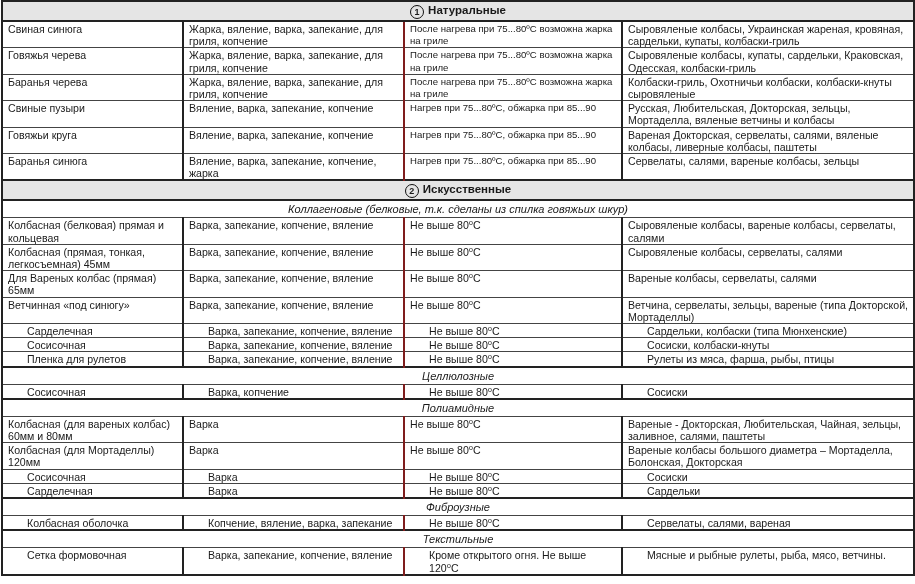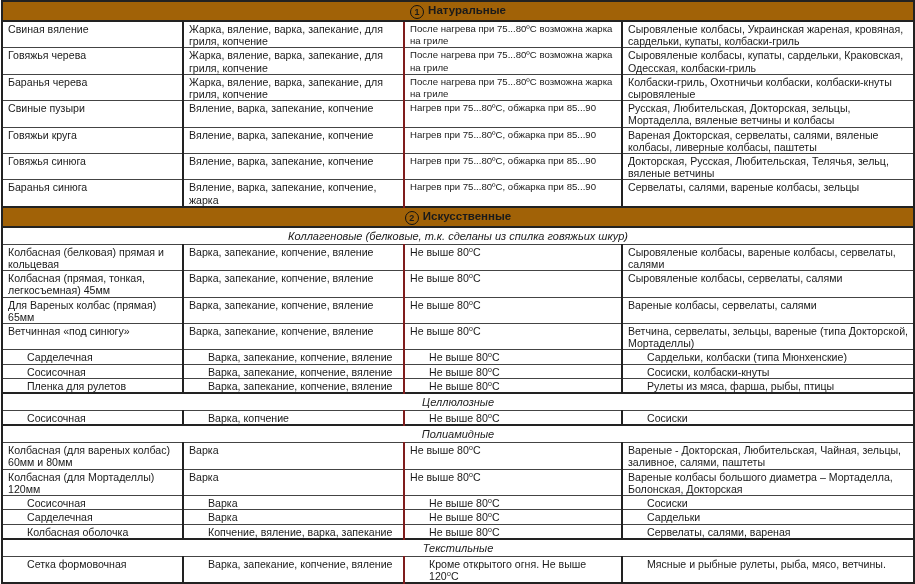--- a/index.html
+++ b/index.html
@@ -45,21 +45,21 @@
       border-right: 2px solid #7f1d1d;
     }
     td.temp {
       border-right: 2px solid #222;
       font-size: 9.6px;
       margin-top: 33px;
     }
     td.temp.plain { font-size: 10.6px; }
 
     tr.section-row td {
-      background: #a16207;
+      background: #e5e5e5;
       text-align: center;
       font-weight: bold;
       font-size: 11.5px;
       line-height: 15px;
       padding: 1px 4px;
       border-top: 2px solid #222;
       border-bottom: 2px solid #222;
     }
     tr.subsection-row td {
       background: #ffffff;
@@ -104,21 +104,21 @@
   </colgroup>
   <tbody>
 
     <tr class="section-row">
       <td colspan="4">
         <span class="circled">1</span><span>Натуральные</span>
       </td>
     </tr>
 
     <tr class="h2">
-      <td class="name">Свиная вяление</td>
+      <td class="name">Свиная синюга</td>
       <td class="methods">Жарка, вяление, варка, запекание, для гриля, копчение</td>
       <td class="temp">После нагрева при 75...80ºC возможна жарка на гриле</td>
       <td class="products">Сыровяленые колбасы, Украинская жареная, кровяная, сардельки, купаты, колбаски-гриль</td>
     </tr>
     <tr class="h2">
       <td class="name">Говяжья черева</td>
       <td class="methods">Жарка, вяление, варка, запекание, для гриля, копчение</td>
       <td class="temp">После нагрева при 75...80ºC возможна жарка на гриле</td>
       <td class="products">Сыровяленые колбасы, купаты, сардельки, Краковская, Одесская, колбаски-гриль</td>
     </tr>
@@ -134,26 +134,20 @@
       <td class="temp">Нагрев при 75...80ºC, обжарка при 85...90</td>
       <td class="products">Русская, Любительская, Докторская, зельцы, Мортаделла, вяленые ветчины и колбасы</td>
     </tr>
     <tr class="h2">
       <td class="name">Говяжьи круга</td>
       <td class="methods">Вяление, варка, запекание, копчение</td>
       <td class="temp">Нагрев при 75...80ºC, обжарка при 85...90</td>
       <td class="products">Вареная Докторская, сервелаты, салями, вяленые колбасы, ливерные колбасы, паштеты</td>
     </tr>
     <tr class="h2">
-      <td class="name">Говяжья синюга</td>
-      <td class="methods">Вяление, варка, запекание, копчение</td>
-      <td class="temp">Нагрев при 75...80ºC, обжарка при 85...90</td>
-      <td class="products">Докторская, Русская, Любительская, Телячья, зельц, вяленые ветчины</td>
-    </tr>
-    <tr class="h2">
       <td class="name">Баранья синюга</td>
       <td class="methods">Вяление, варка, запекание, копчение, жарка</td>
       <td class="temp">Нагрев при 75...80ºC, обжарка при 85...90</td>
       <td class="products">Сервелаты, салями, вареные колбасы, зельцы</td>
     </tr>
 
     <tr class="section-row">
       <td colspan="4">
         <span class="circled">2</span><span>Искусственные</span>
       </td>
@@ -236,20 +230,23 @@
       <td class="temp plain">Не выше 80⁰C</td>
       <td class="products">Сосиски</td>
     </tr>
     <tr class="h1">
       <td class="name">Сарделечная</td>
       <td class="methods">Варка</td>
       <td class="temp plain">Не выше 80⁰C</td>
       <td class="products">Сардельки</td>
     </tr>
 
+    <tr class="subsection-row">
+      <td colspan="4">Фиброузные</td>
+    </tr>
     <tr class="h1">
       <td class="name">Колбасная оболочка</td>
       <td class="methods">Копчение, вяление, варка, запекание</td>
       <td class="temp plain">Не выше 80⁰C</td>
       <td class="products">Сервелаты, салями, вареная</td>
     </tr>
 
     <tr class="subsection-row">
       <td colspan="4">Текстильные</td>
     </tr>

